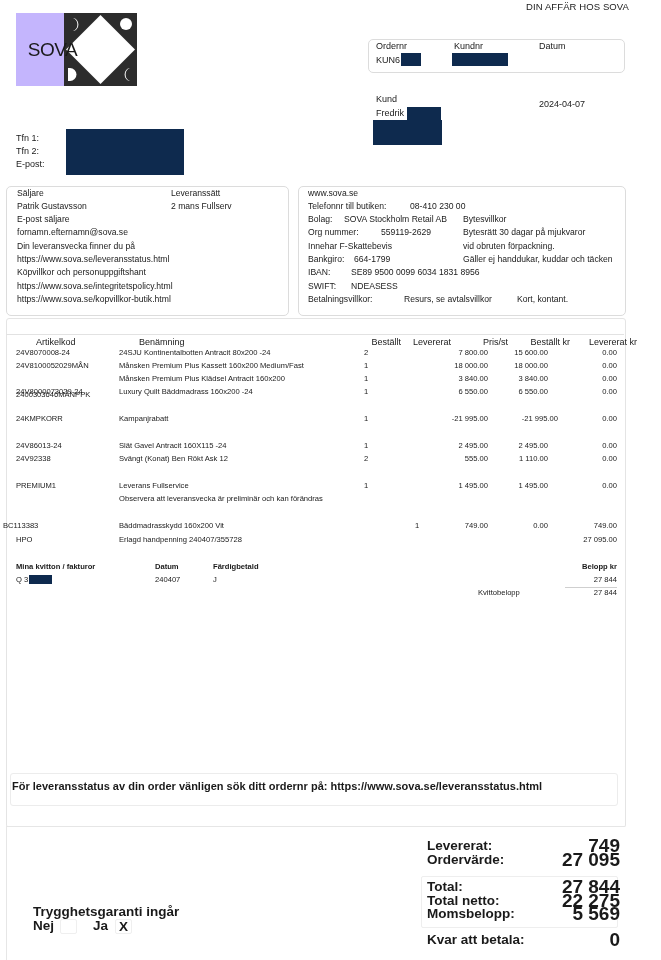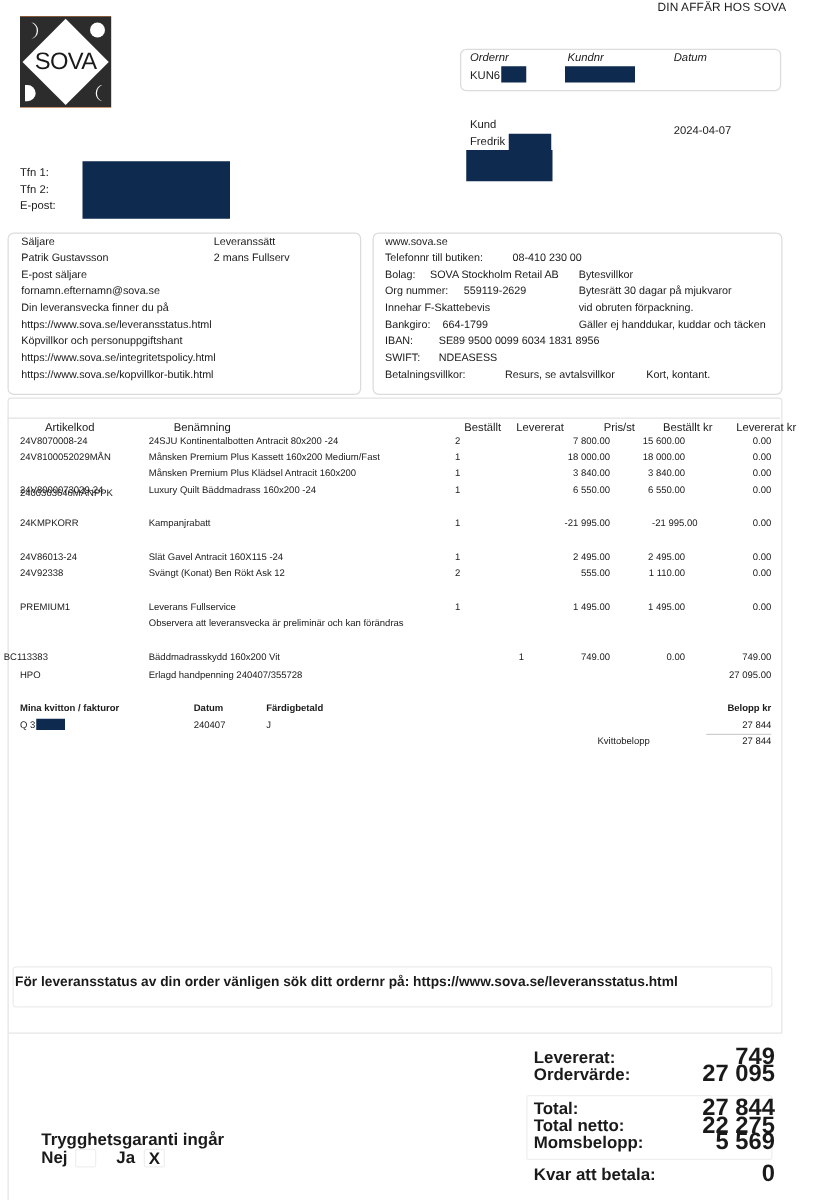--- a/index.html
+++ b/index.html
@@ -6,28 +6,28 @@
   body {
     width: 661px; height: 960px; position: relative; overflow: hidden;
     background: #ffffff; color: #1a1a1a;
     font-family: "Liberation Sans", sans-serif; font-size: 9px;
   }
   .abs { position: absolute; }
   .box { position: absolute; border: 1px solid #dcdcdc; border-radius: 5px; background: #fff; }
   .redact { position: absolute; background: #0e2a4e; }
 
   
-  .logo { left: 16px; top: 13px; width: 73px; height: 73px; background: #f97316; }
+  .logo { left: 16px; top: 13px; width: 73px; height: 73px; background: #c4b5fd; padding-left: 48px; }
   .logo svg { display: block; }
 
   .brand-title { right: 32px; top: 1px; font-size: 9.5px; letter-spacing: 0.1px; }
 
   
   .order-box { left: 368px; top: 39px; width: 255px; height: 32px; }
-  .order-box .lbl { font-size: 9px; font-style: italic; }
+  .order-box .lbl { font-size: 9px; }
   .order-box .val { font-size: 9px; }
 
   .kund-lbl { left: 376px; top: 94px; font-size: 9px; }
   .kund-name { left: 376px; top: 108px; font-size: 9px; }
 
   .contact-lbl { left: 16px; font-size: 9px; }
 
   
   .seller-box { left: 6px; top: 186px; width: 281px; height: 128px; }
   .seller-box .line { position: absolute; left: 10px; font-size: 8.6px; white-space: nowrap; }
@@ -112,21 +112,21 @@
 </div>
 
 <div class="box store-box">
   <span class="c" style="left:9px;top:1px;">www.sova.se</span>
   <span class="c" style="left:9px;top:14px;">Telefonnr till butiken:</span>
   <span class="c" style="left:111px;top:14px;">08-410 230 00</span>
   <span class="c" style="left:9px;top:27px;">Bolag:</span>
   <span class="c" style="left:45px;top:27px;">SOVA Stockholm Retail AB</span>
   <span class="c" style="left:164px;top:27px;">Bytesvillkor</span>
   <span class="c" style="left:9px;top:40px;">Org nummer:</span>
-  <span class="c" style="left:72px;top:40px;">559119-2629</span>
+  <span class="c" style="left:82px;top:40px;">559119-2629</span>
   <span class="c" style="left:164px;top:40px;">Bytesrätt 30 dagar på mjukvaror</span>
   <span class="c" style="left:9px;top:54px;">Innehar F-Skattebevis</span>
   <span class="c" style="left:164px;top:54px;">vid obruten förpackning.</span>
   <span class="c" style="left:9px;top:67px;">Bankgiro:</span>
   <span class="c" style="left:55px;top:67px;">664-1799</span>
   <span class="c" style="left:164px;top:67px;">Gäller ej handdukar, kuddar och täcken</span>
   <span class="c" style="left:9px;top:80px;">IBAN:</span>
   <span class="c" style="left:52px;top:80px;">SE89 9500 0099 6034 1831 8956</span>
   <span class="c" style="left:9px;top:94px;">SWIFT:</span>
   <span class="c" style="left:52px;top:94px;">NDEASESS</span>

